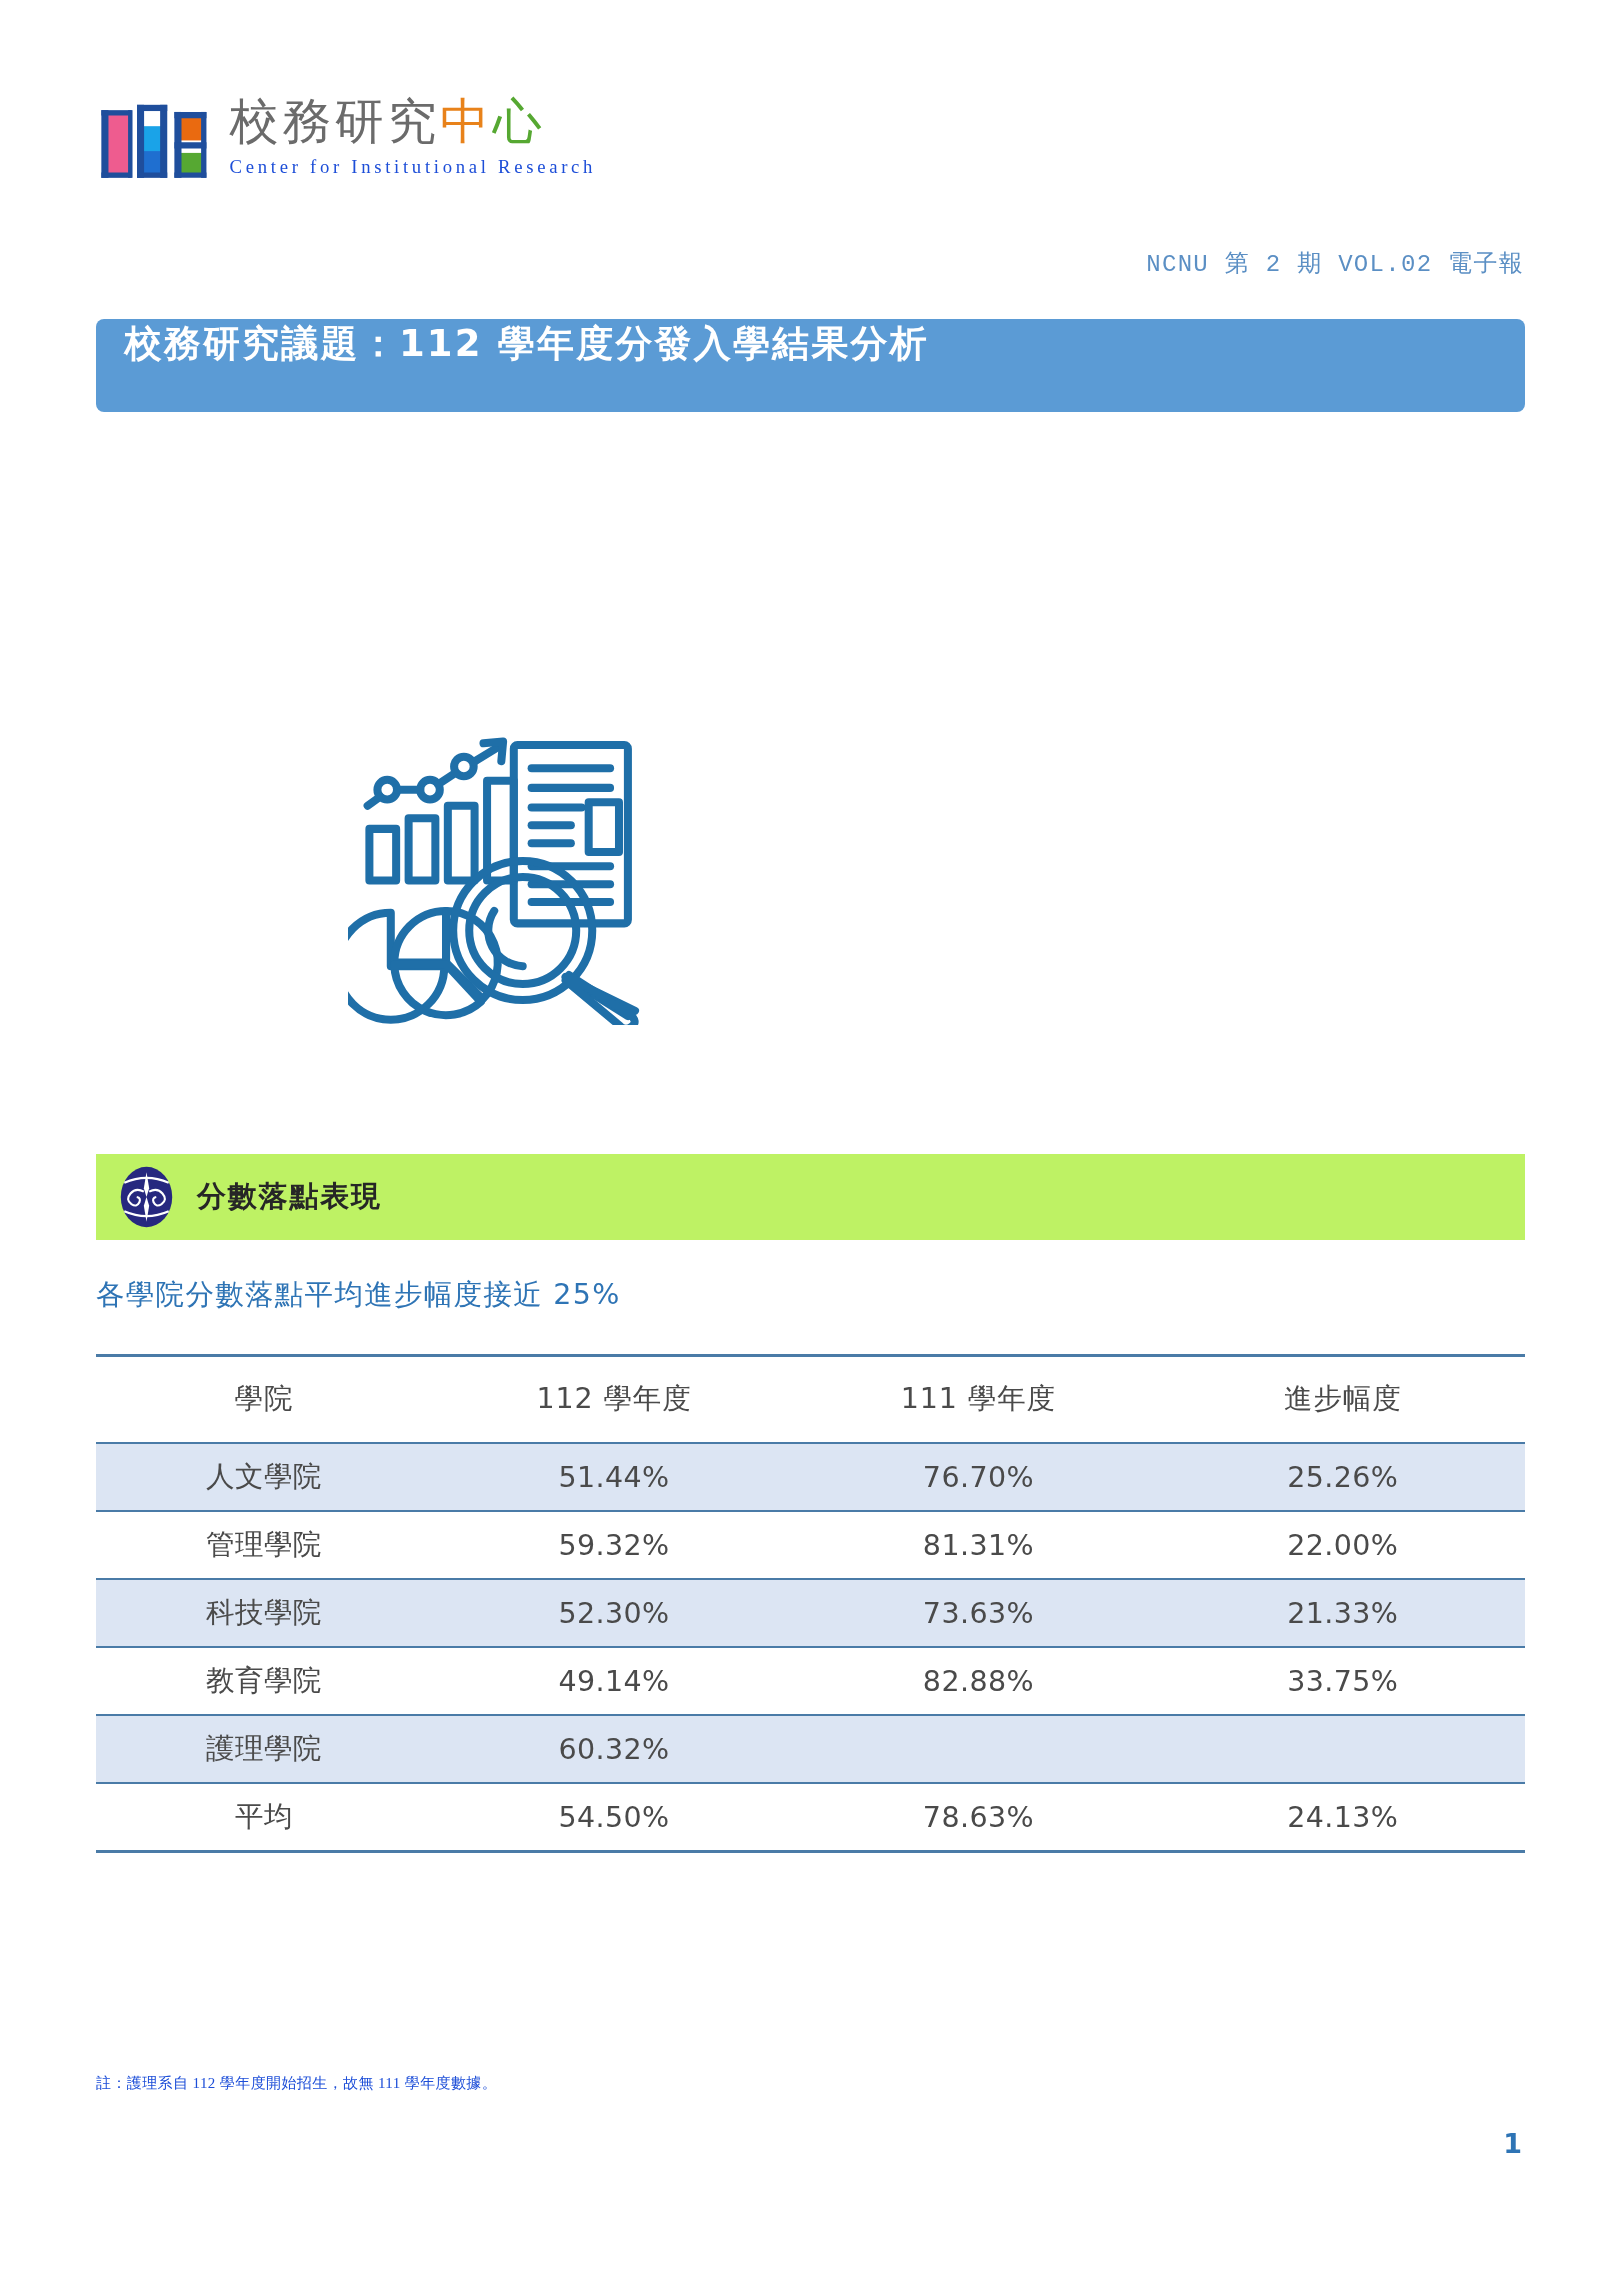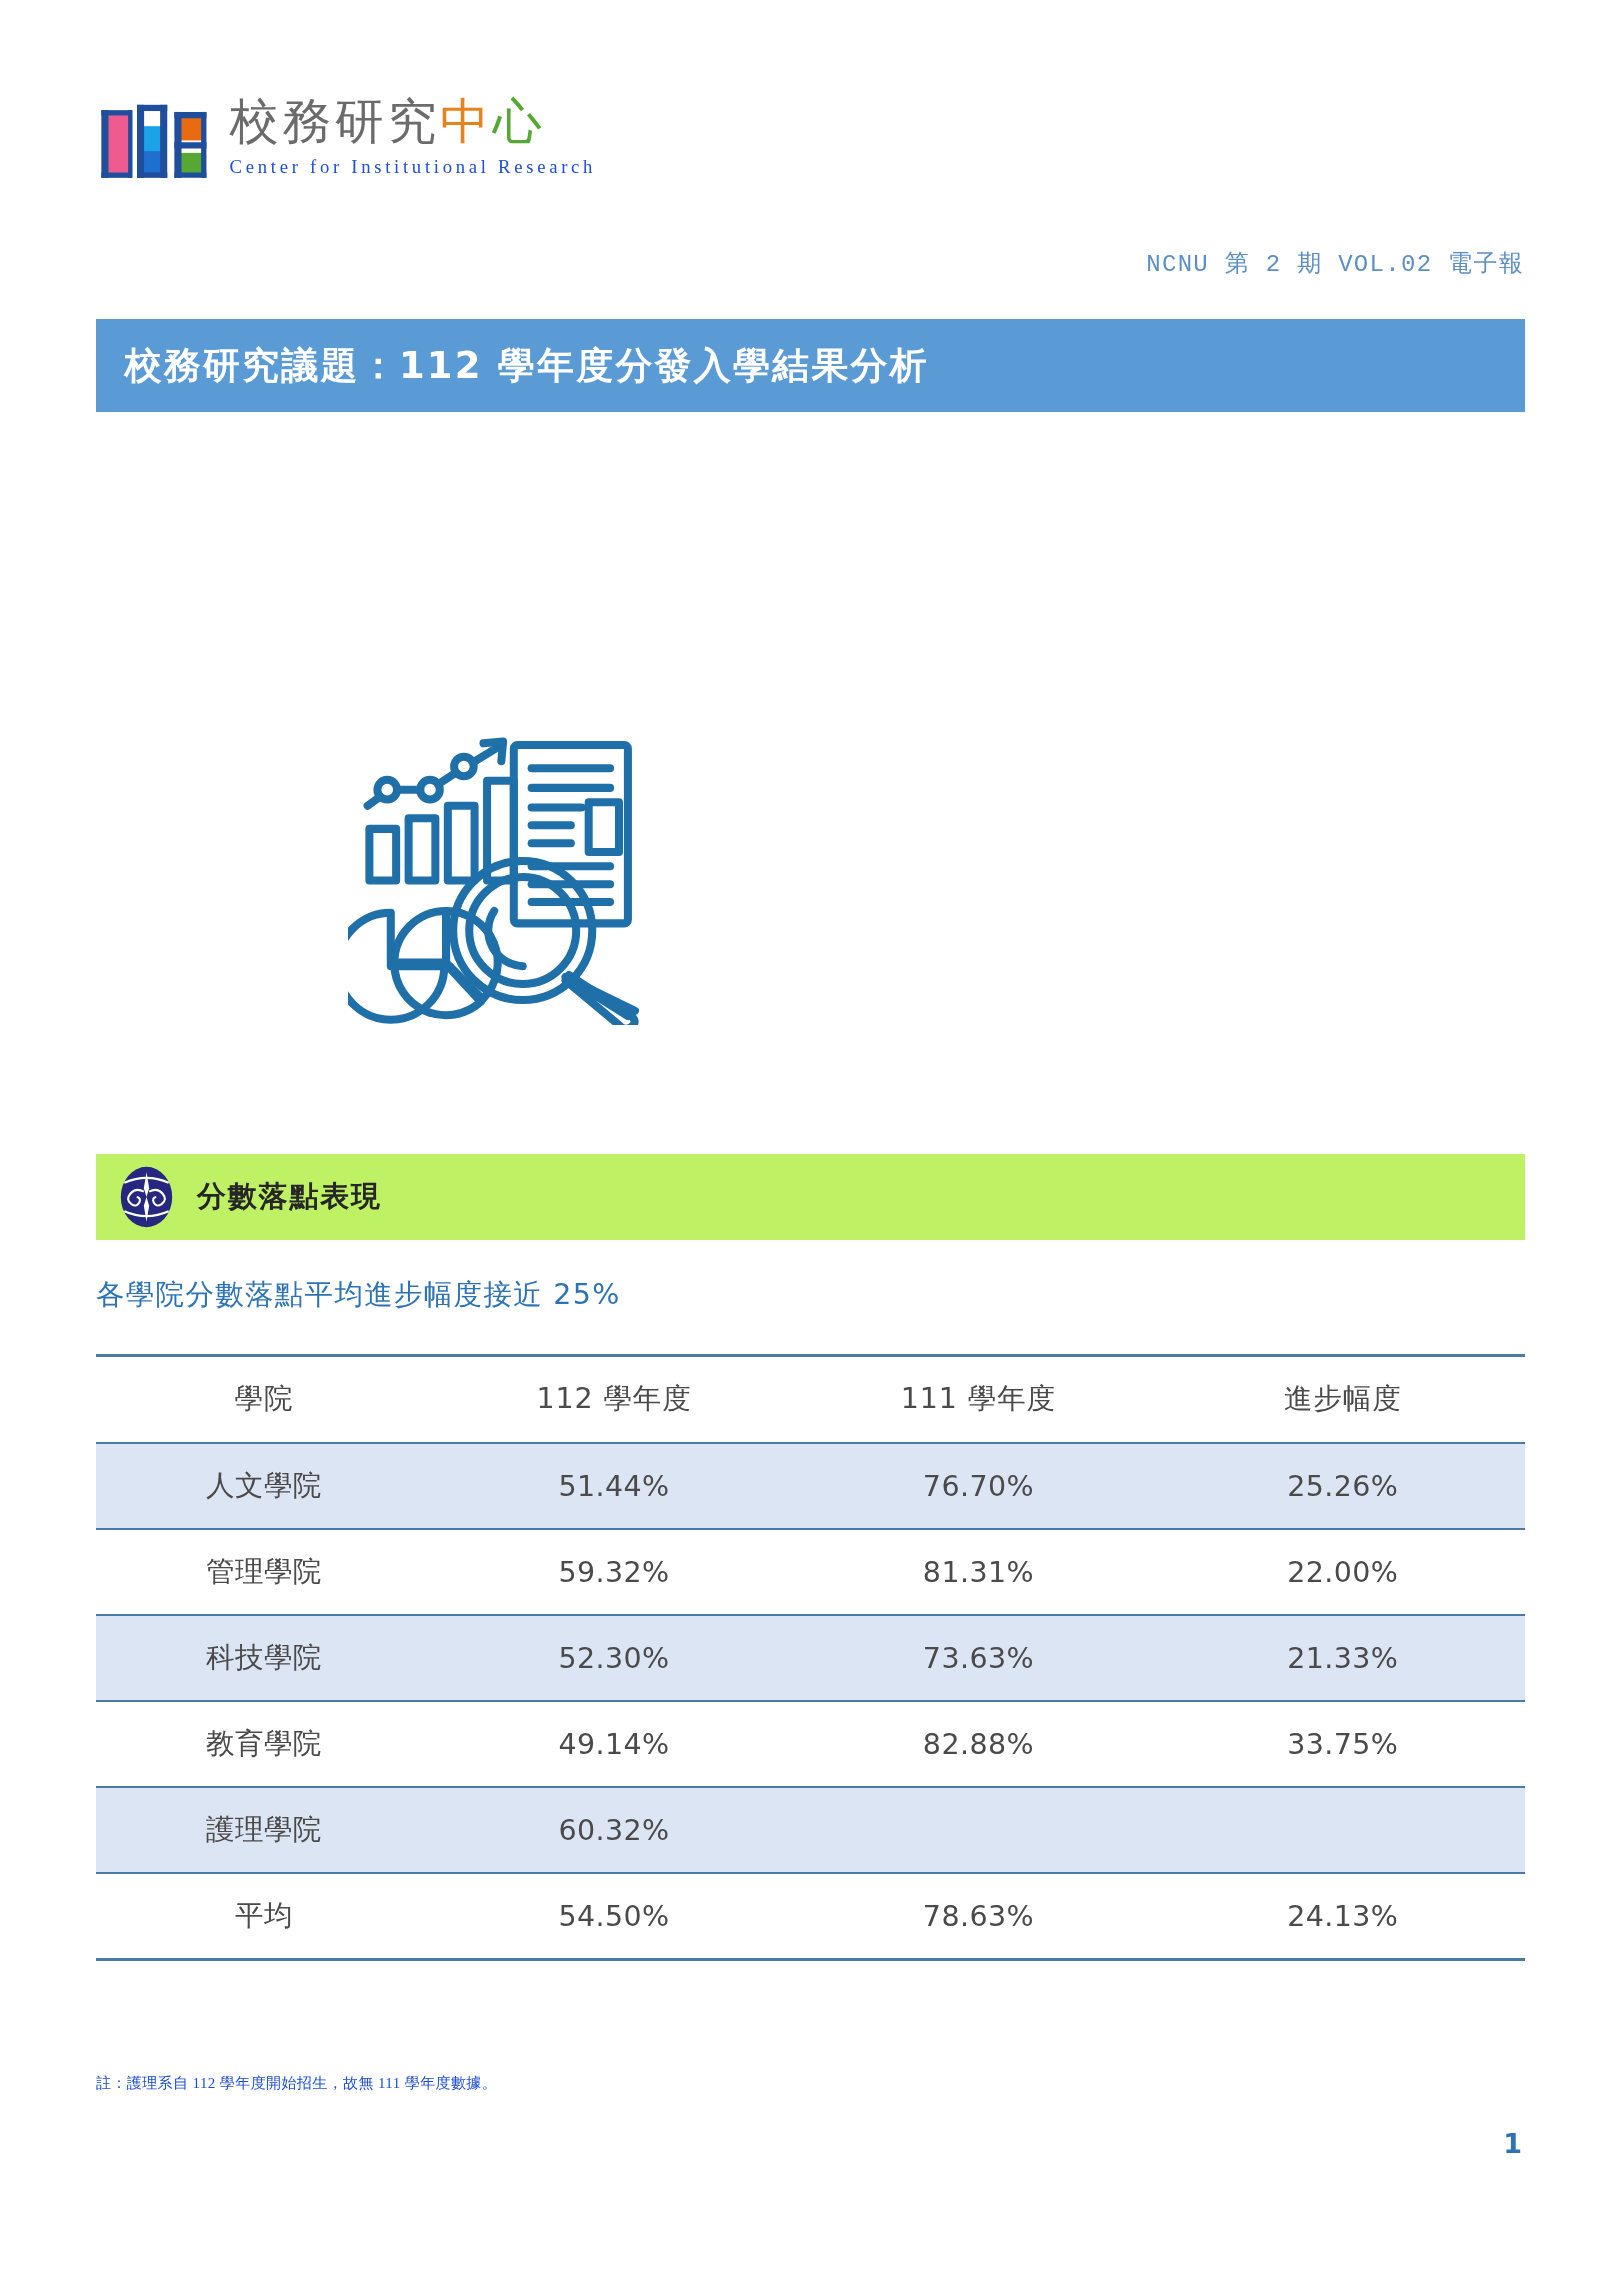--- a/index.html
+++ b/index.html
@@ -83,21 +83,22 @@
 
   
   .title-bar {
     position: absolute;
     left: 96px;
     top: 319px;
     width: 1429px;
     height: 93px;
     background: #5b9bd5;
     display: flex;
-    align-items: center;
+    align-items: flex-start;
+    border-radius: 8px;
   }
   .title-bar-text {
     color: #ffffff;
     font-size: 37px;
     font-weight: bold;
     letter-spacing: 2.2px;
     padding-left: 28.5px;
     font-family: "DejaVu Sans", "Liberation Sans", sans-serif;
     white-space: nowrap;
   }
@@ -207,21 +208,21 @@
     text-align: center;
     padding: 23px 0 24px 0;
     border-top: 3.6px solid #4a7ba7;
     letter-spacing: 0.9px;
     white-space: nowrap;
   }
   table.data-table tbody td {
     font-size: 28.5px;
     color: #4a4a4a;
     text-align: center;
-    padding: 23px 0;
+    padding: 14px 0;
     letter-spacing: 0.4px;
     white-space: nowrap;
   }
   table.data-table tbody tr.shaded td {
     background: #dce5f3;
     border-top: 2.7px solid #4a7ba7;
     border-bottom: 2.7px solid #4a7ba7;
   }
   table.data-table tbody tr.last-row td {
     border-bottom: 3.6px solid #4a7ba7;

